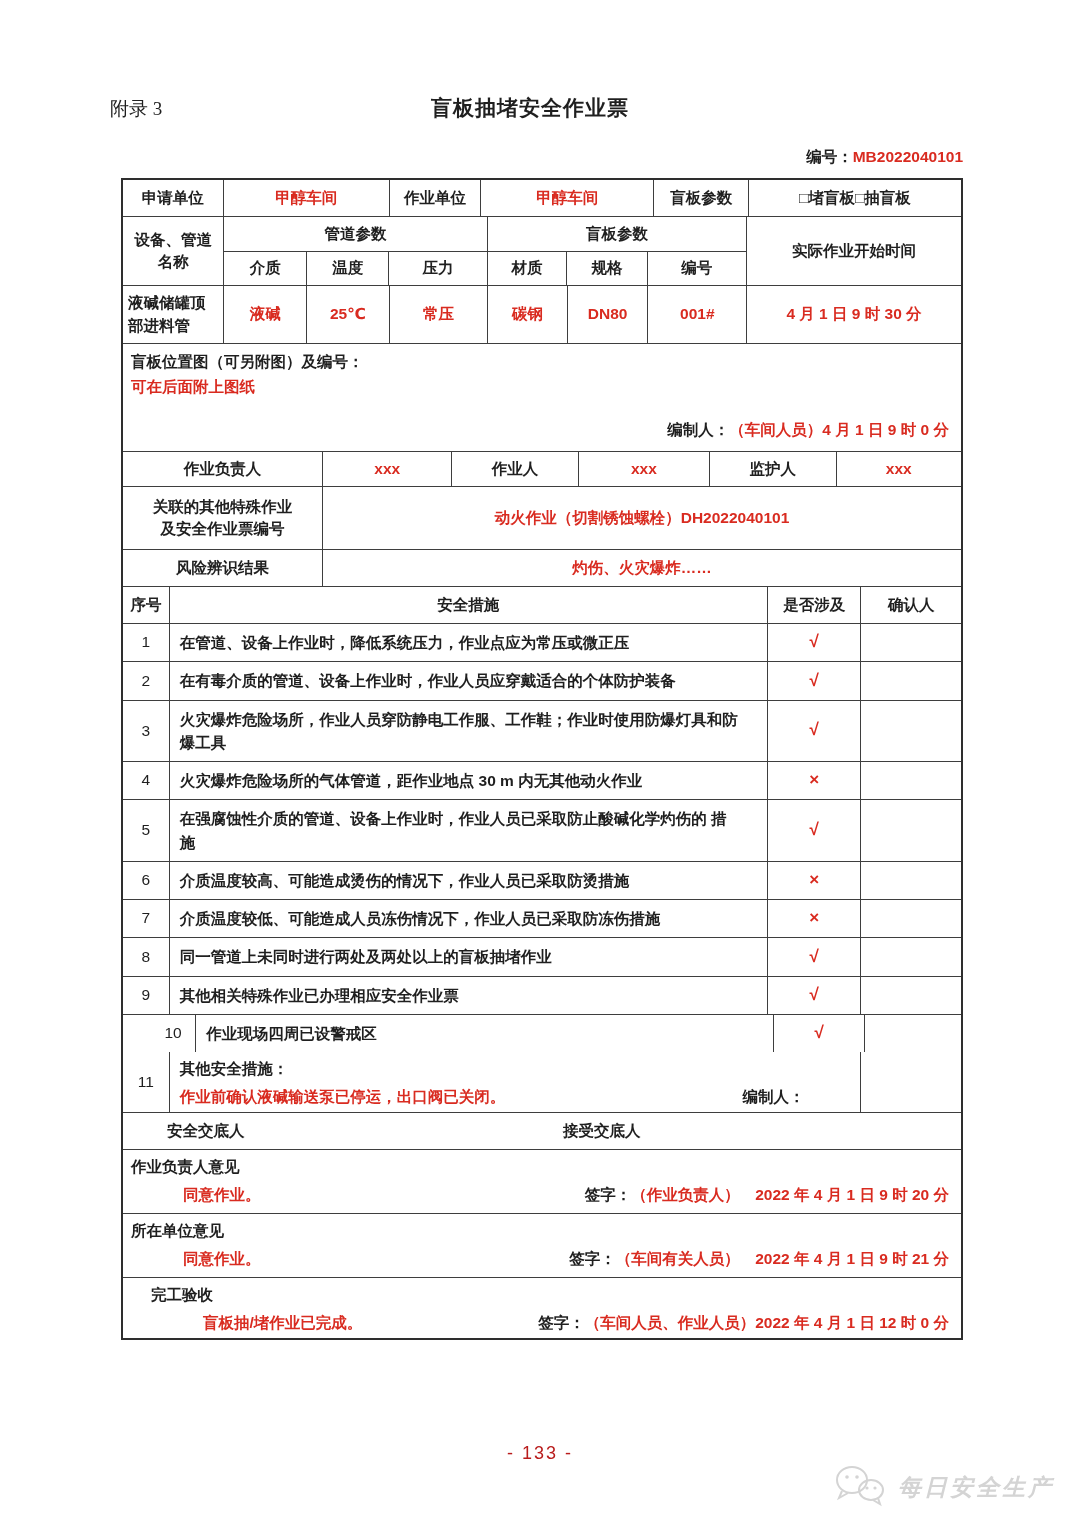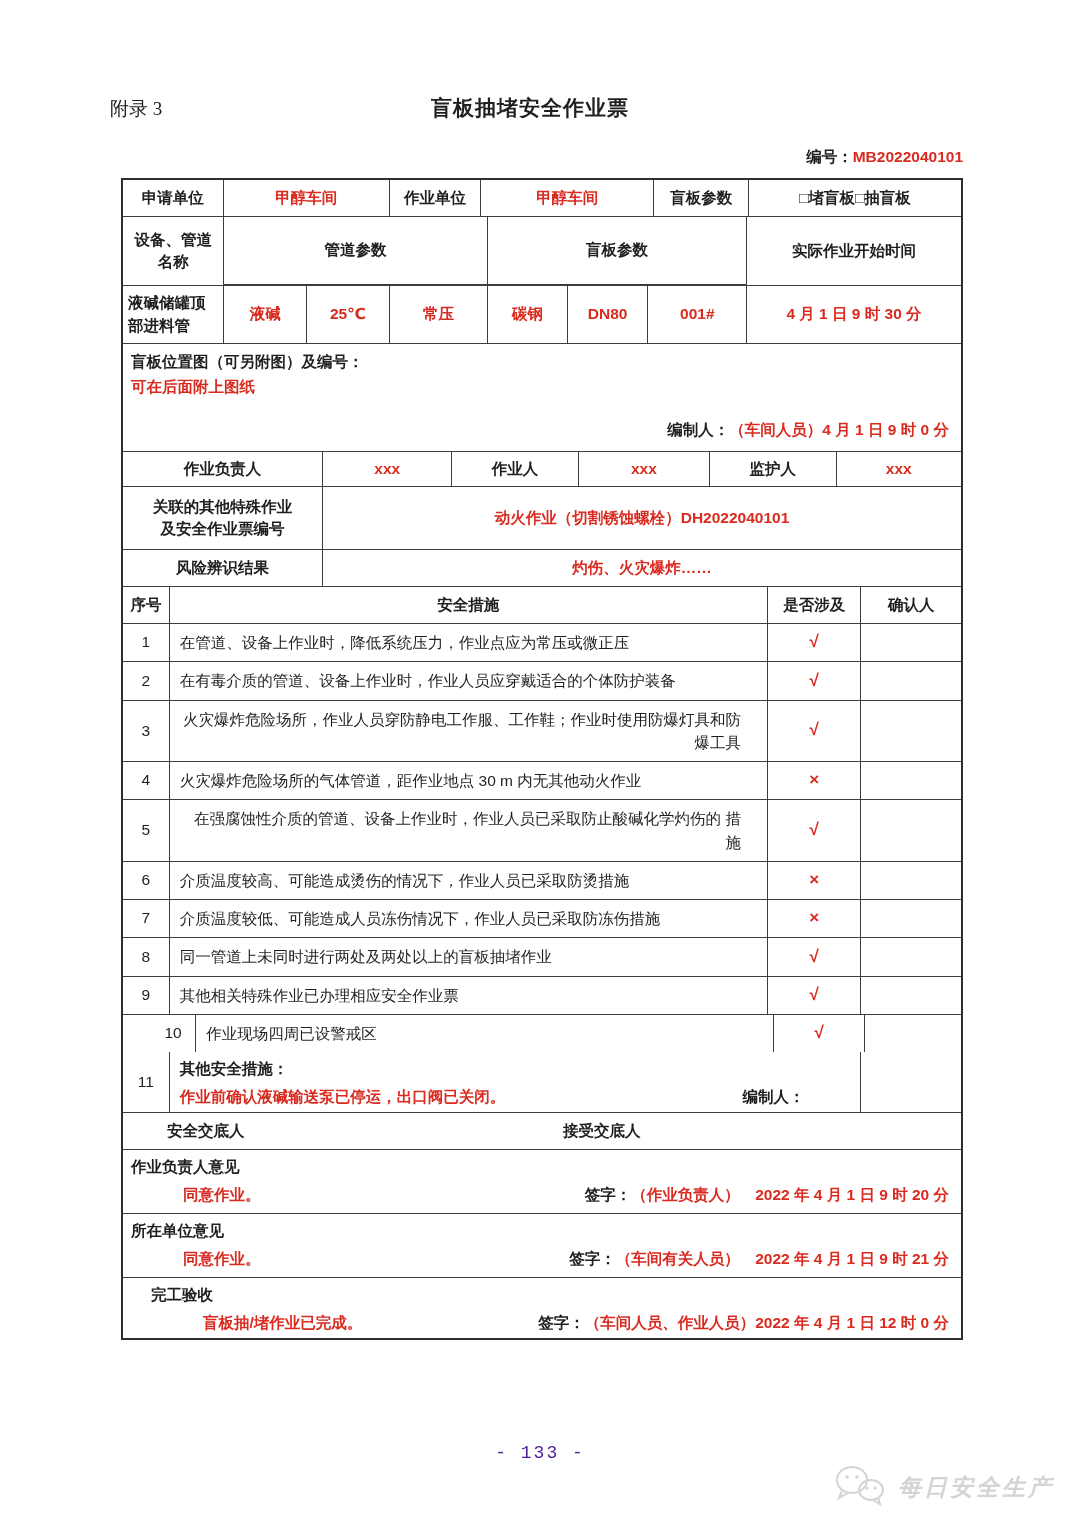--- a/index.html
+++ b/index.html
@@ -47,21 +47,21 @@
   .w-d1{width:23.87%;} .w-d2{width:15.44%;} .w-d3{width:15.08%;} .w-d4{width:15.68%;} .w-d5{width:15.08%;text-align:center;} .w-d6{width:14.85%;}
 
   
   .r-e { height:63px; }
   .r-f { height:37px; }
   .w-lab{width:23.87%; padding:4px 24px;} .w-val{width:76.13%;}
 
   
   .r-mhead { height:37px; }
   .w-no{width:5.58%;} .w-meas{width:71.38%;} .w-inv{width:11.16%;} .w-conf{width:11.88%;}
-  .m-text { justify-content:flex-start; text-align:right; padding:7px 26px 7px 10px; line-height:1.5; font-weight:400; }
+  .m-text { justify-content:flex-start; text-align:left; padding:7px 26px 7px 10px; line-height:1.5; font-weight:700; }
   .r-m { min-height:36px; }
   .m-mark { font-size:17px; }
 
   .r-m11 { height:61px; }
   .w-merged { width:82.54%; display:block; text-align:left; padding:6px 0 4px 10px; }
   .m11-l1 { font-weight:600; }
   .m11-l2 { display:flex; margin-top:6px; }
   .m11-comp { margin-left:auto; padding-right:56px; font-weight:600; color:var(--ink); }
 
   
@@ -72,21 +72,21 @@
   
   .r-op { display:block; padding:7px 12px 6px 8px; }
   .r-op1,.r-op2 { height:64px; }
   .r-op3 { height:60px; }
   .op-label { font-weight:600; }
   .op-line2 { display:flex; margin-top:7px; align-items:baseline; }
   .op-text { margin-left:52px; }
   .op-sign { margin-left:auto; font-weight:600; white-space:nowrap; }
 
   
-  .page-no { position:absolute; top:1443px; left:0; width:1080px; text-align:center; font-family:Liberation Mono, monospace; font-size:18px; letter-spacing:2px; color:#4c1d95; }
+  .page-no { position:absolute; top:1443px; left:0; width:1080px; text-align:center; font-family:Liberation Sans, sans-serif; font-size:18px; letter-spacing:2px; color:#b91c1c; }
   .watermark { position:absolute; top:1462px; right:26px; display:flex; align-items:center; gap:10px; color:#d0d0d0; }
   .wm-text { font-size:23px; font-weight:700; letter-spacing:3px; font-style:italic; color:#d4d4d4; }
 </style>
 </head>
 <body>
 
 <div class="page">
 
   <div class="appendix">附录 3</div>
   <div class="doc-title">盲板抽堵安全作业票</div>
@@ -104,20 +104,28 @@
       <div class="cell lbl w-a5">盲板参数</div>
       <div class="cell lbl w-a6 last">□堵盲板□抽盲板</div>
     </div>
 
     <div class="row r-b12">
       <div class="cell w-bname">设备、管道名称</div>
       <div class="b-mid">
         <div class="b-mid-row">
           <div class="cell lbl w-pipe">管道参数</div>
           <div class="cell lbl w-blind last">盲板参数</div>
+        </div>
+        <div class="b-mid-row lastrow">
+          <div class="cell lbl w-m1">介质</div>
+          <div class="cell lbl w-m2">温度</div>
+          <div class="cell lbl w-m3">压力</div>
+          <div class="cell lbl w-m4">材质</div>
+          <div class="cell lbl w-m5">规格</div>
+          <div class="cell lbl w-m6 last">编号</div>
         </div>
       </div>
       <div class="cell w-btime last">实际作业开始时间</div>
     </div>
 
     <div class="row r-b3">
       <div class="cell w-c0">液碱储罐顶部进料管</div>
       <div class="cell red w-c1">液碱</div>
       <div class="cell red w-c2">25℃</div>
       <div class="cell red w-c3">常压</div>

